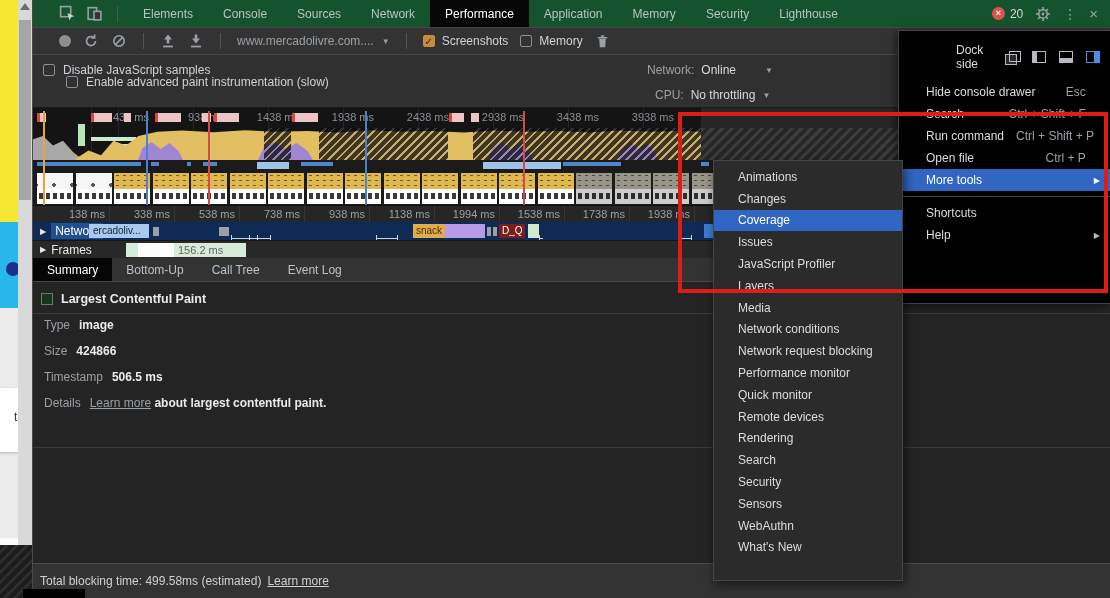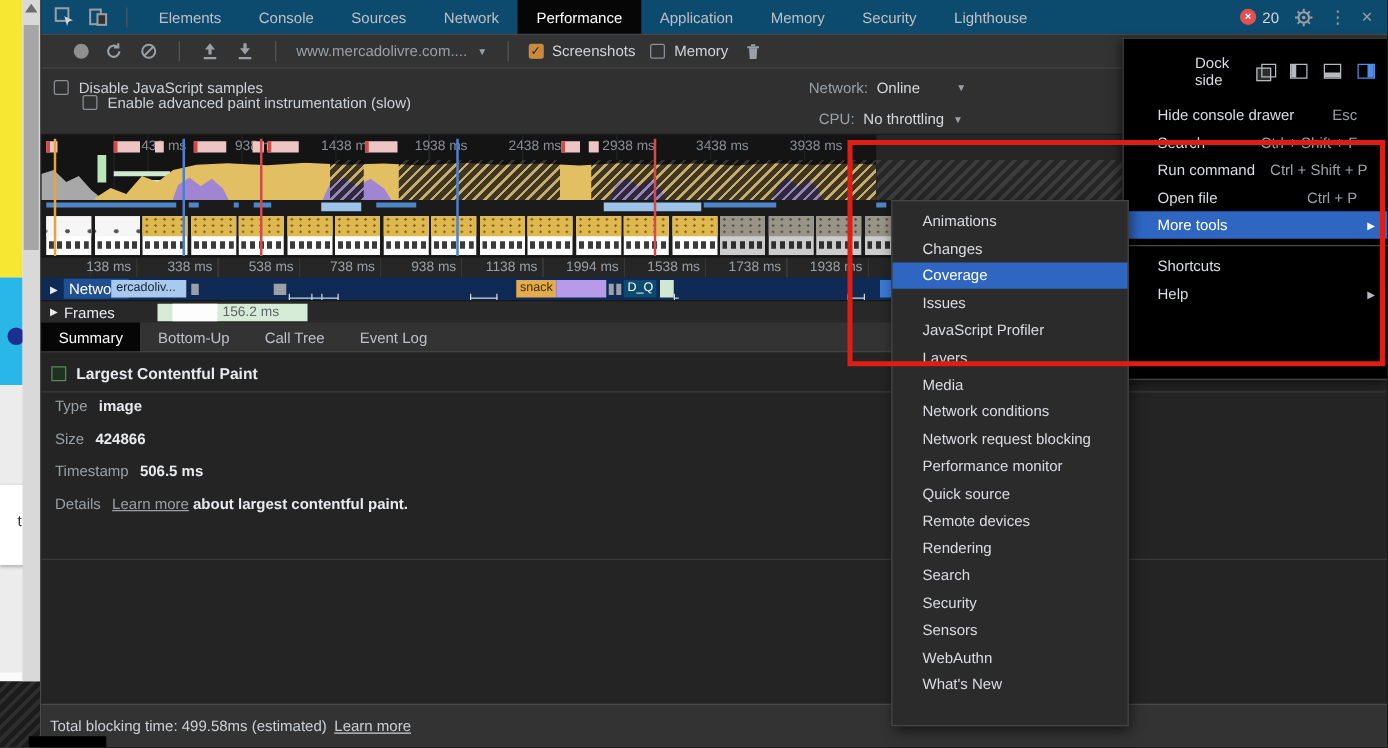--- a/index.html
+++ b/index.html
@@ -17,21 +17,21 @@
                background:repeating-linear-gradient(135deg,#1c1c1c 0 4px,#2e2e2e 4px 7px); }
   .ps-white  { position:absolute; left:0; top:538px; width:18px; height:14px; background:#fafafa; }
   .scrollbar { position:absolute; left:18px; top:0; width:14px; height:545px; background:#d9d9d9; }
   .sb-arrow  { position:absolute; left:2px; top:3px; width:0; height:0; border-left:5px solid transparent; border-right:5px solid transparent; border-bottom:7px solid #6d6d6d; }
   .sb-thumb  { position:absolute; left:1px; top:20px; width:12px; height:180px; background:#a6a6a6; }
 
   
   .dt { position:absolute; left:32px; top:0; width:1078px; height:598px; background:#242424; border-left:1px solid #4a4a4a; }
 
   
-  .tabbar { position:absolute; left:0; top:0; width:100%; height:28px; background:#0c4a6e; border-bottom:1px solid #474747; display:flex; align-items:stretch; }
+  .tabbar { position:absolute; left:0; top:0; width:100%; height:28px; background:#14532d; border-bottom:1px solid #474747; display:flex; align-items:stretch;padding-left:16px; }
   .tb-icons { display:flex; align-items:center; padding:0 6px 0 10px; gap:10px; }
   .tb-sep { width:1px; height:16px; background:#555; align-self:center; margin:0 4px; }
   .main-tabs { display:flex; align-items:stretch; }
   .main-tab { display:flex; align-items:center; padding:0 15px; color:#bdc1c6; cursor:default; white-space:nowrap; }
   .main-tab.active { background:#060606; color:#fff; }
   .tabbar-right { margin-left:auto; display:flex; align-items:center; gap:12px; padding-right:12px; }
   .err-badge { display:flex; align-items:center; gap:5px; color:#d8d8d8; }
   .err-dot { width:13px; height:13px; border-radius:50%; background:#e05252; color:#fff; font-size:9px; line-height:13px; text-align:center; font-weight:bold; }
   .ic { color:#9aa0a6; }
   .kebab { font-size:14px; letter-spacing:0; }
@@ -102,21 +102,21 @@
   .tri { color:#e8eaed; font-size:8px; margin:0 5px 0 7px; }
   .net-label { color:#fff; background:#215092; padding:1px 4px; }
   .net-pill { position:absolute; left:56px; top:2px; width:60px; height:14px; background:#a9c9ee; color:#123; font-size:10px; line-height:14px; padding-left:4px; overflow:hidden; white-space:nowrap; }
   .wf { position:absolute; top:5px; }
   .wf-block { height:9px; background:#9aa0a6; }
   .wf-line { height:1px; margin-top:4px; background:#cfd3d8; position:relative; }
   .wf-line i { position:absolute; top:-3px; width:1px; height:7px; background:#cfd3d8; }
   .chip { position:absolute; top:2px; height:14px; font-size:10px; line-height:14px; padding:0 3px; overflow:hidden; }
   .chip.snack { background:#e2ab4e; color:#4a3000; }
   .chip.purple { background:#b79ae8; }
-  .chip.dq { background:#0c4a6e; color:#fff; }
+  .chip.dq { background:#7f1d1d; color:#fff; }
   .chip.ltgreen { background:#cfe8cf; }
   .track-frames { position:absolute; left:0; top:240px; width:100%; height:18px; background:#282828; border-top:1px solid #161616; display:flex; align-items:center; color:#e8eaed; }
   .frame-bar { position:absolute; left:93px; top:2px; width:120px; height:14px; background:#d7ecd7; }
   .frame-white { position:absolute; left:105px; top:2px; width:36px; height:14px; background:#fdfdfd; }
   .frame-time { position:absolute; left:145px; top:3px; color:#5f6368; font-size:11px; }
 
   
   .ptabs { position:absolute; left:0; top:258px; width:100%; height:24px; background:#333; border-bottom:1px solid #484848; display:flex; }
   .ptab { display:flex; align-items:center; padding:0 14px; color:#bdc1c6; }
   .ptab.active { background:#060606; color:#fff; }
@@ -598,21 +598,21 @@
       <div class="mt-item">
         <span>Network conditions</span>
       </div>
       <div class="mt-item">
         <span>Network request blocking</span>
       </div>
       <div class="mt-item">
         <span>Performance monitor</span>
       </div>
       <div class="mt-item">
-        <span>Quick source</span>
+        <span>Quick monitor</span>
       </div>
       <div class="mt-item">
         <span>Remote devices</span>
       </div>
       <div class="mt-item">
         <span>Rendering</span>
       </div>
       <div class="mt-item">
         <span>Search</span>
       </div>

